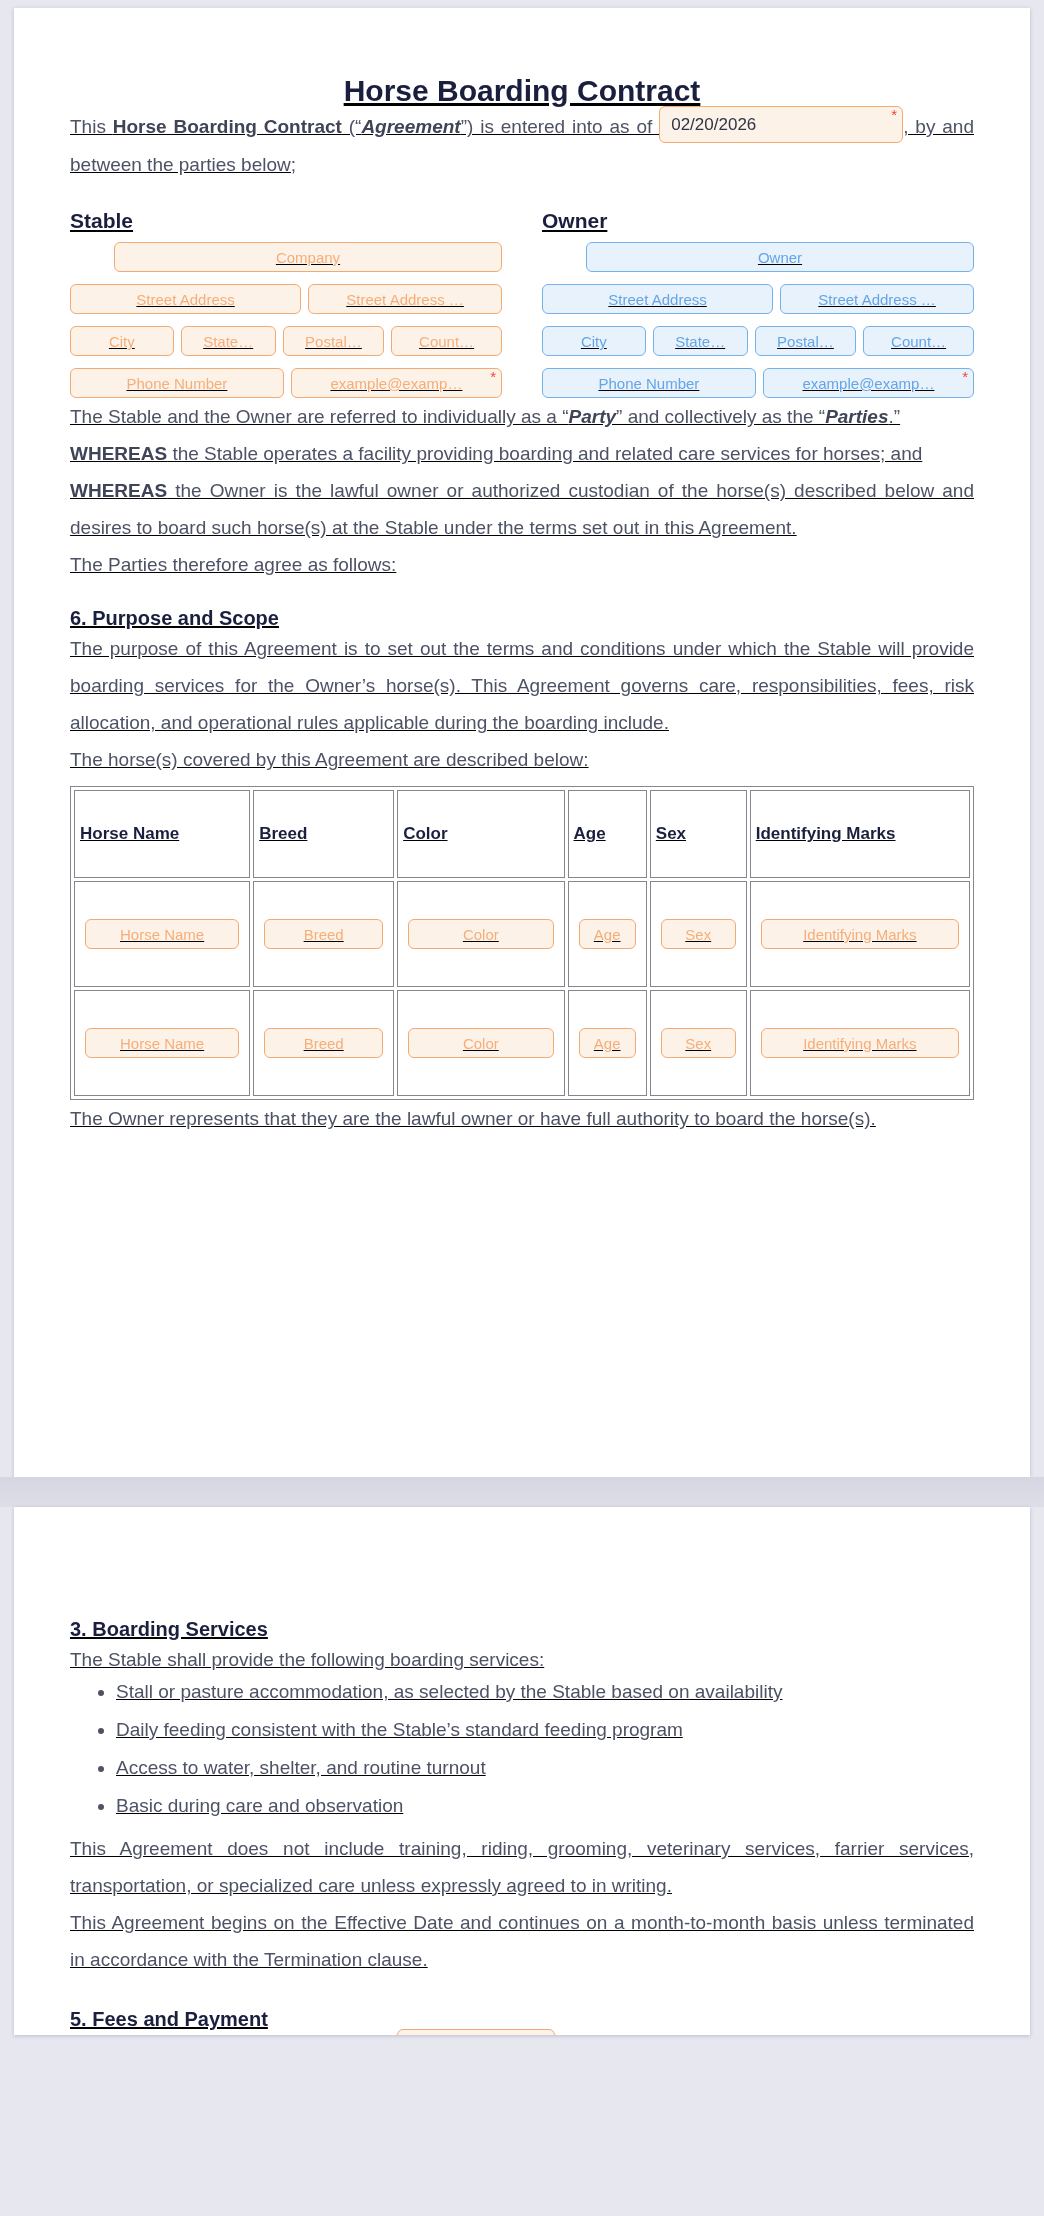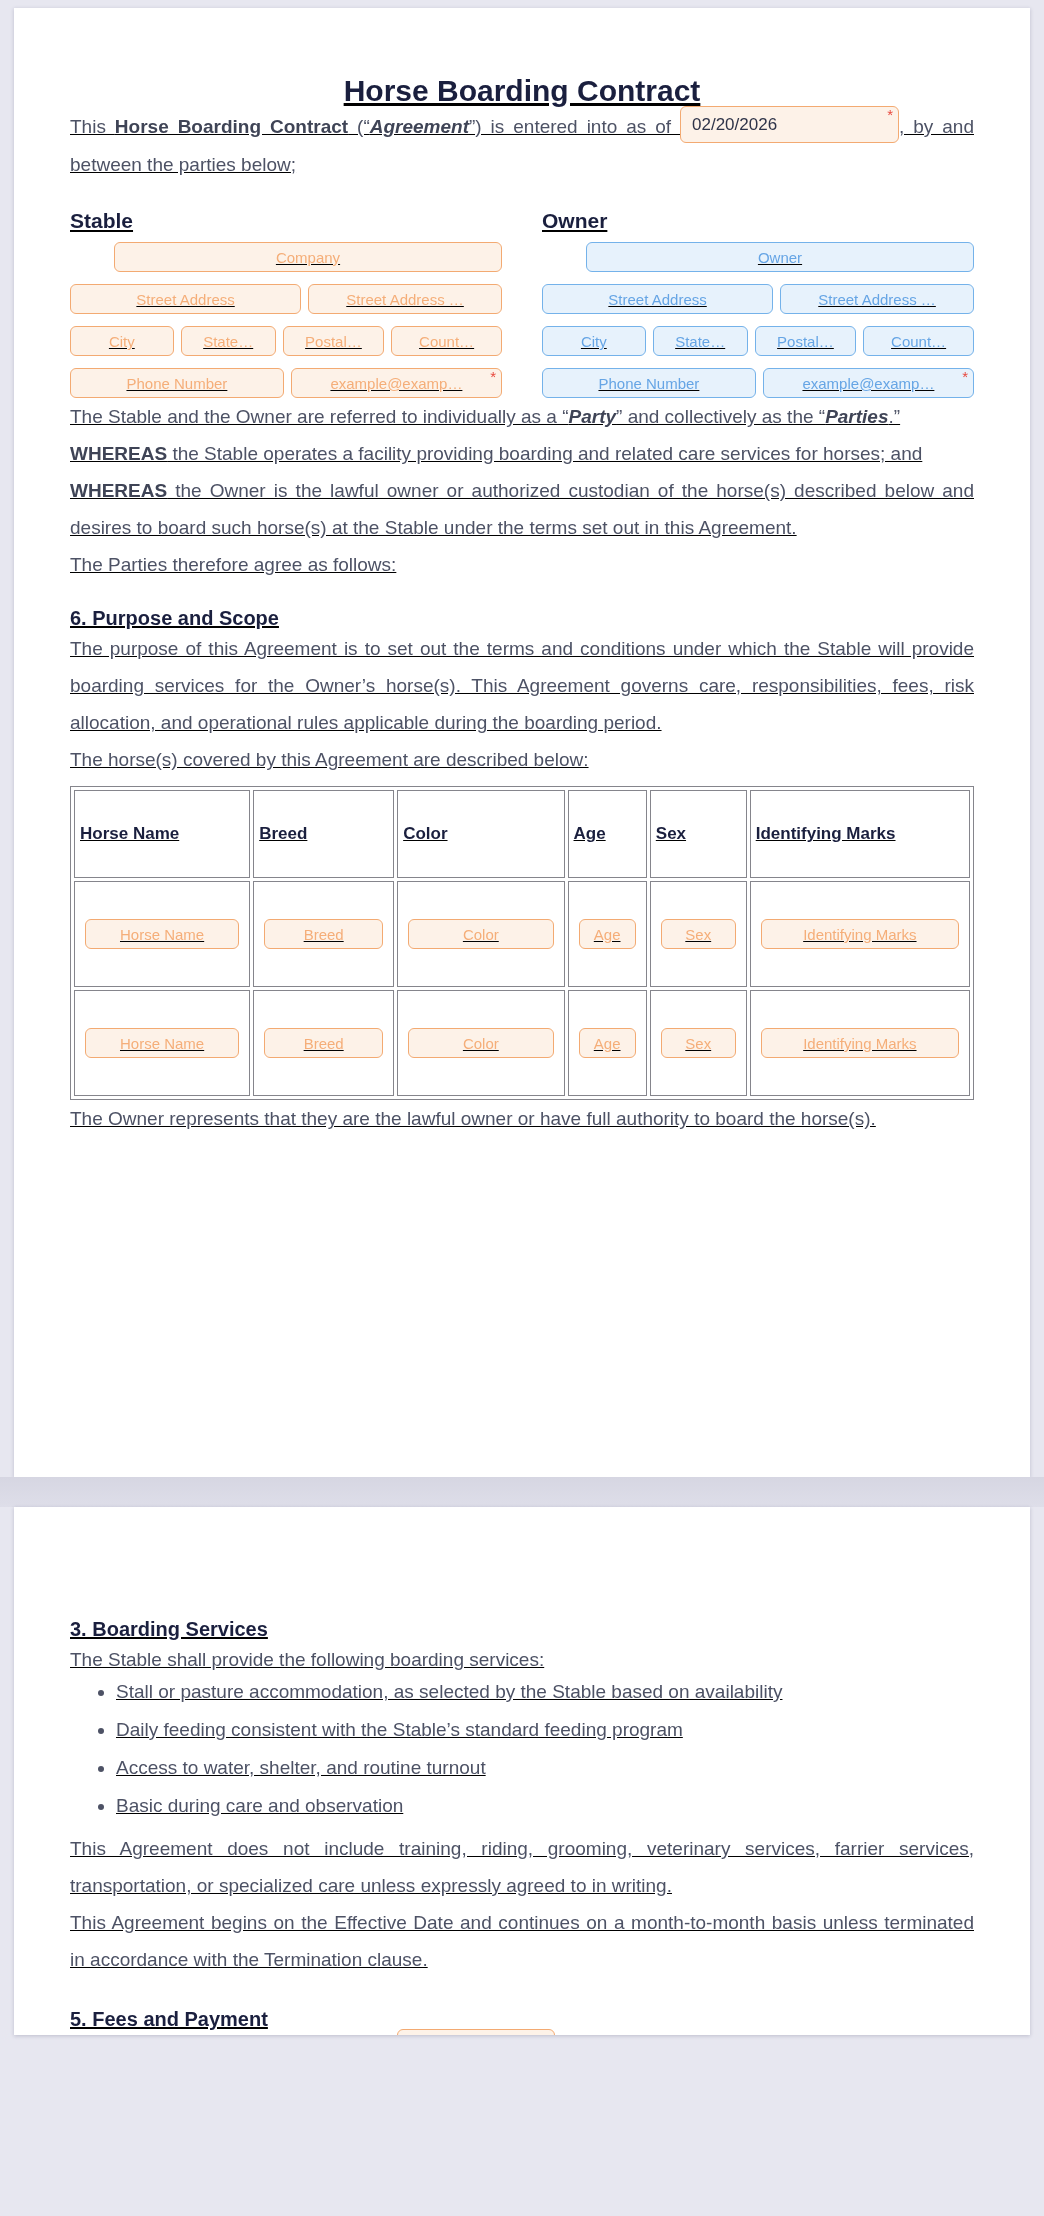--- a/index.html
+++ b/index.html
@@ -59,21 +59,21 @@
   }
   .orange{border:1px solid var(--orange-border,#f3aa72);background:var(--orange-bg,#fdf2e8);color:var(--orange-text,#f5ae79);}
   .blue{border:1px solid var(--blue-border,#74b2ea);background:var(--blue-bg,#e7f2fc);color:var(--blue-text,#66a5e5);}
   .star{
     position:absolute;top:0;right:5px;color:var(--star-red,#e8483d);
     font-style:normal;font-size:15px;line-height:15px;
   }
   .inlinefield{
     display:inline-flex;vertical-align:middle;position:relative;top:-3px;
   }
-  .datefield{width:219px;height:37px;justify-content:flex-start;padding-left:11px;
+  .datefield{width:244px;height:37px;justify-content:flex-start;padding-left:11px;
     color:var(--date-text,#2f3449);font-size:17px;}
   .feefield{width:158px;height:37px;font-size:16px;}
 
   .partycols{display:flex;gap:40px;}
   .pcol{flex:1;min-width:0;}
   .plabel{font-size:21px;font-weight:bold;color:var(--heading,#1a1f3e);margin:0 0 9px 0;}
   .frow{display:flex;gap:7px;margin-top:12px;}
   .frow:first-of-type{margin-top:0;margin-left:44px;}
   .w-full{width:100%;}
   .w-street{flex:0 0 53.5%;}
@@ -202,21 +202,21 @@
 
     <p class="body just mt-p1"><span>The Stable and the Owner are referred to individually as a “</span><b><i>Party</i></b><span>” and collectively as the “</span><b><i>Parties</i></b><span>.”</span></p>
 
     <p class="body just mt-p2"><b>WHEREAS</b><span> the Stable operates a facility providing boarding and related care services for horses; and</span></p>
 
     <p class="body just mt-p2"><b>WHEREAS</b><span> the Owner is the lawful owner or authorized custodian of the horse(s) described below and desires to board such horse(s) at the Stable under the terms set out in this Agreement.</span></p>
 
     <p class="body just mt-p3">The Parties therefore agree as follows:</p>
 
     <h2 class="hsec mt-h1">6. Purpose and Scope</h2>
-    <p class="body just mt-ph">The purpose of this Agreement is to set out the terms and conditions under which the Stable will provide boarding services for the Owner’s horse(s). This Agreement governs care, responsibilities, fees, risk allocation, and operational rules applicable during the boarding period.</p>
+    <p class="body just mt-ph">The purpose of this Agreement is to set out the terms and conditions under which the Stable will provide boarding services for the Owner’s horse(s). This Agreement governs care, responsibilities, fees, risk allocation, and operational rules applicable during the boarding include.</p>
 
     <p class="body just mt-p4">The horse(s) covered by this Agreement are described below:</p>
 
     <table class="horses mt-table">
       <colgroup>
         <col style="width:20%">
           <col style="width:16%">
           <col style="width:19%">
         <col style="width:9%">
           <col style="width:11%">

